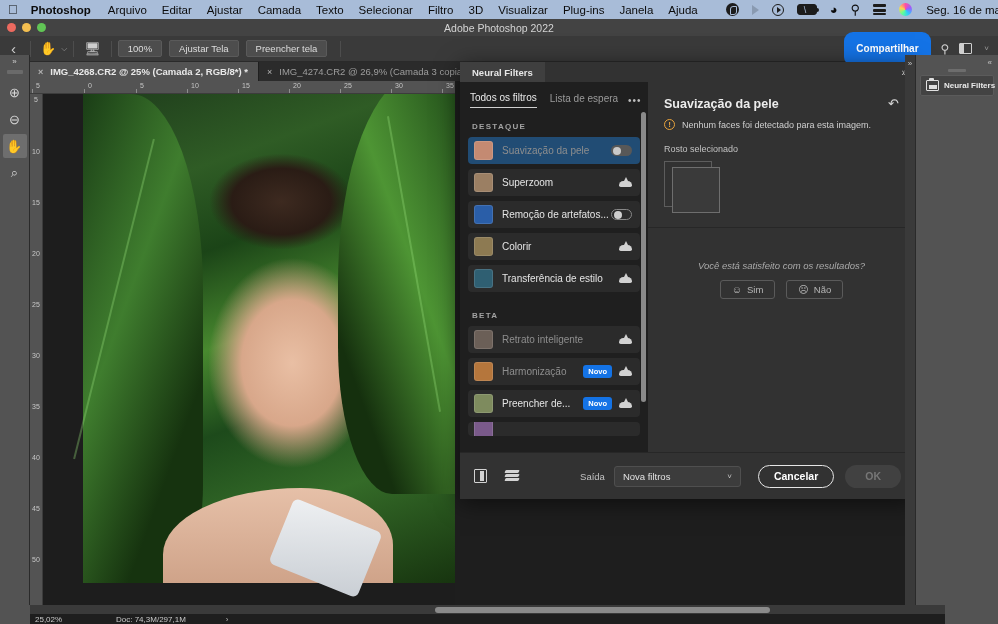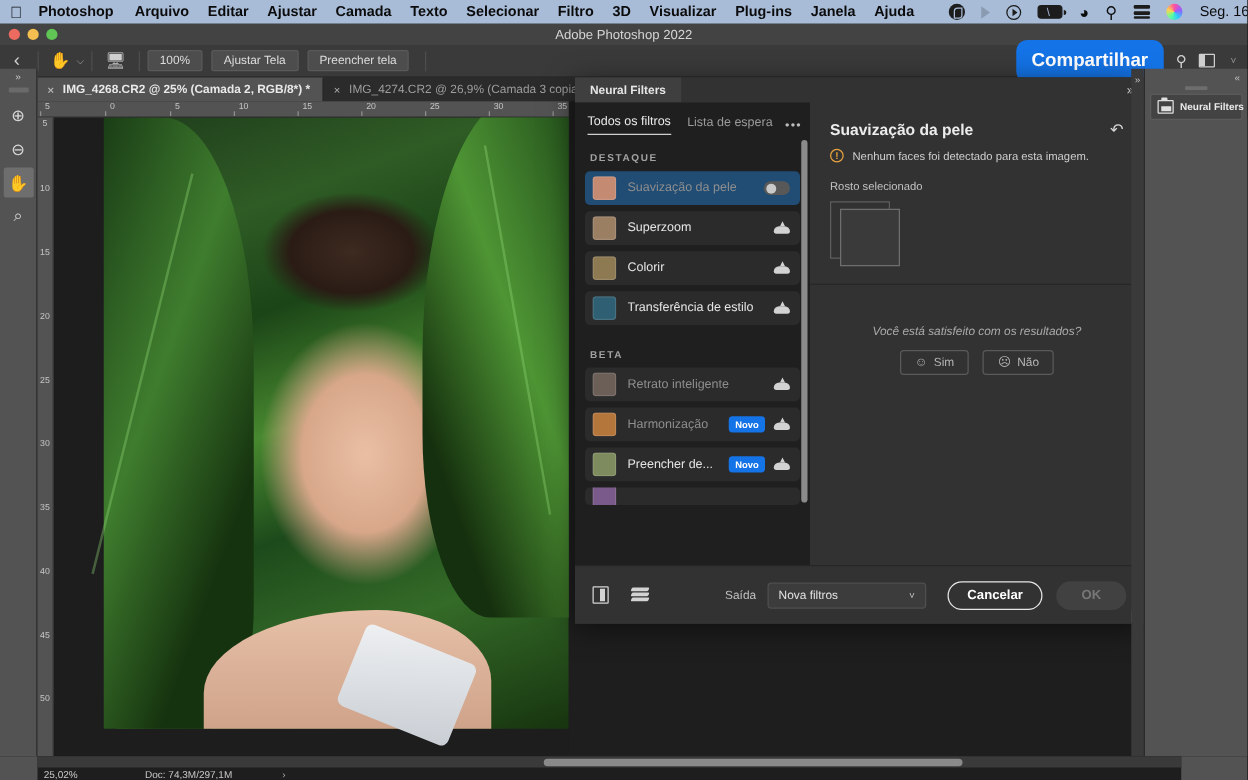--- a/index.html
+++ b/index.html
@@ -12,21 +12,21 @@
   .app { position:relative; width:998px; height:624px; }
 
   
   .macbar {
     position:absolute; top:0; left:0; width:998px; height:19px;
     background:#a8bcd8;
     display:flex; align-items:center; padding:0 8px;
     font-size:11.5px; color:#0b0b0b;
   }
   .macbar .apple { font-size:13px; margin-right:13px; line-height:1; }
-  .macbar .mi { margin-right:15px; white-space:nowrap;font-weight:bold; }
+  .macbar .mi { margin-right:15px; white-space:nowrap; }
   .macbar .mi.bold { font-weight:bold; margin-right:17px; }
   .macbar .spacer { flex:1; }
   .macbar .ri { margin-left:13px; display:flex; align-items:center; }
   .macbar .clock { margin-left:14px; white-space:nowrap; font-size:11.5px; }
   .ico-shazam { width:13px; height:13px; border-radius:50%; background:#1c1c1c; position:relative; }
   .ico-shazam::after { content:""; position:absolute; left:4px; top:3px; width:5px;height:7px;
       border:1.3px solid #a8bcd8; border-radius:3px 0 3px 0; }
   .ico-tri { width:0;height:0;border-left:7px solid rgba(0,0,0,.18); border-top:5px solid transparent; border-bottom:5px solid transparent;}
   .ico-play { width:12px;height:12px;border:1.4px solid #1c1c1c;border-radius:50%;position:relative;}
   .ico-play::after{content:"";position:absolute;left:4px;top:2.5px;border-left:4px solid #1c1c1c;border-top:3px solid transparent;border-bottom:3px solid transparent;}
@@ -60,21 +60,21 @@
   .ob-sep { width:1px;height:16px;background:#4d4d4d;margin:0 6px;}
   .ob-tool { color:#cfcfcf; font-size:13px; padding:0 3px;}
   .ob-caret{color:#9a9a9a;font-size:8px;margin-left:2px;}
   .ob-screen{color:#cfcfcf;font-size:13px;padding:0 4px;}
   .ob-btn {
     height:17px; background:#4d4d4d; border:1px solid #5a5a5a; border-radius:2px;
     color:#ddd; font-size:9.5px; display:flex;align-items:center;padding:0 9px;margin-right:7px;
   }
   .ob-right { margin-left:auto; display:flex; align-items:center; gap:10px; padding-right:2px;}
   .share-btn {
-    background:#1473e6; color:#fff; font-size:15px; height:18px; border-radius:9px;
+    background:#1473e6; color:#fff; font-size:10px; height:18px; border-radius:9px;
     display:flex;align-items:center;padding:17px 12px; font-weight:bold;
   }
   .ob-ico { color:#d0d0d0; font-size:12px; }
   .ob-workspace{width:13px;height:11px;border:1.4px solid #cfcfcf;border-radius:1px;position:relative;}
   .ob-workspace::after{content:"";position:absolute;left:0;top:0;bottom:0;width:4px;background:#cfcfcf;}
 
   
   .tabbar {
     position:absolute; top:62px; left:30px; width:968px; height:19px;
     background:#2b2b2b; display:flex; align-items:stretch;
@@ -441,20 +441,27 @@
 
         <div class="flt">
           <span class="thumb" style="background:#9b7f63"></span>
           <span class="lbl">Superzoom</span>
           <span class="dl">
               <span class="cloud"></span>
               <span class="arr"></span>
             </span>
         </div>
 
+        <div class="flt">
+          <span class="thumb" style="background:#2a5ea8"></span>
+          <span class="lbl">Remoção de artefatos...</span>
+          <span class="toggle off-outline">
+              <i></i>
+            </span>
+        </div>
 
         <div class="flt">
           <span class="thumb" style="background:#8d7a52"></span>
           <span class="lbl">Colorir</span>
           <span class="dl">
               <span class="cloud"></span>
               <span class="arr"></span>
             </span>
         </div>
 

